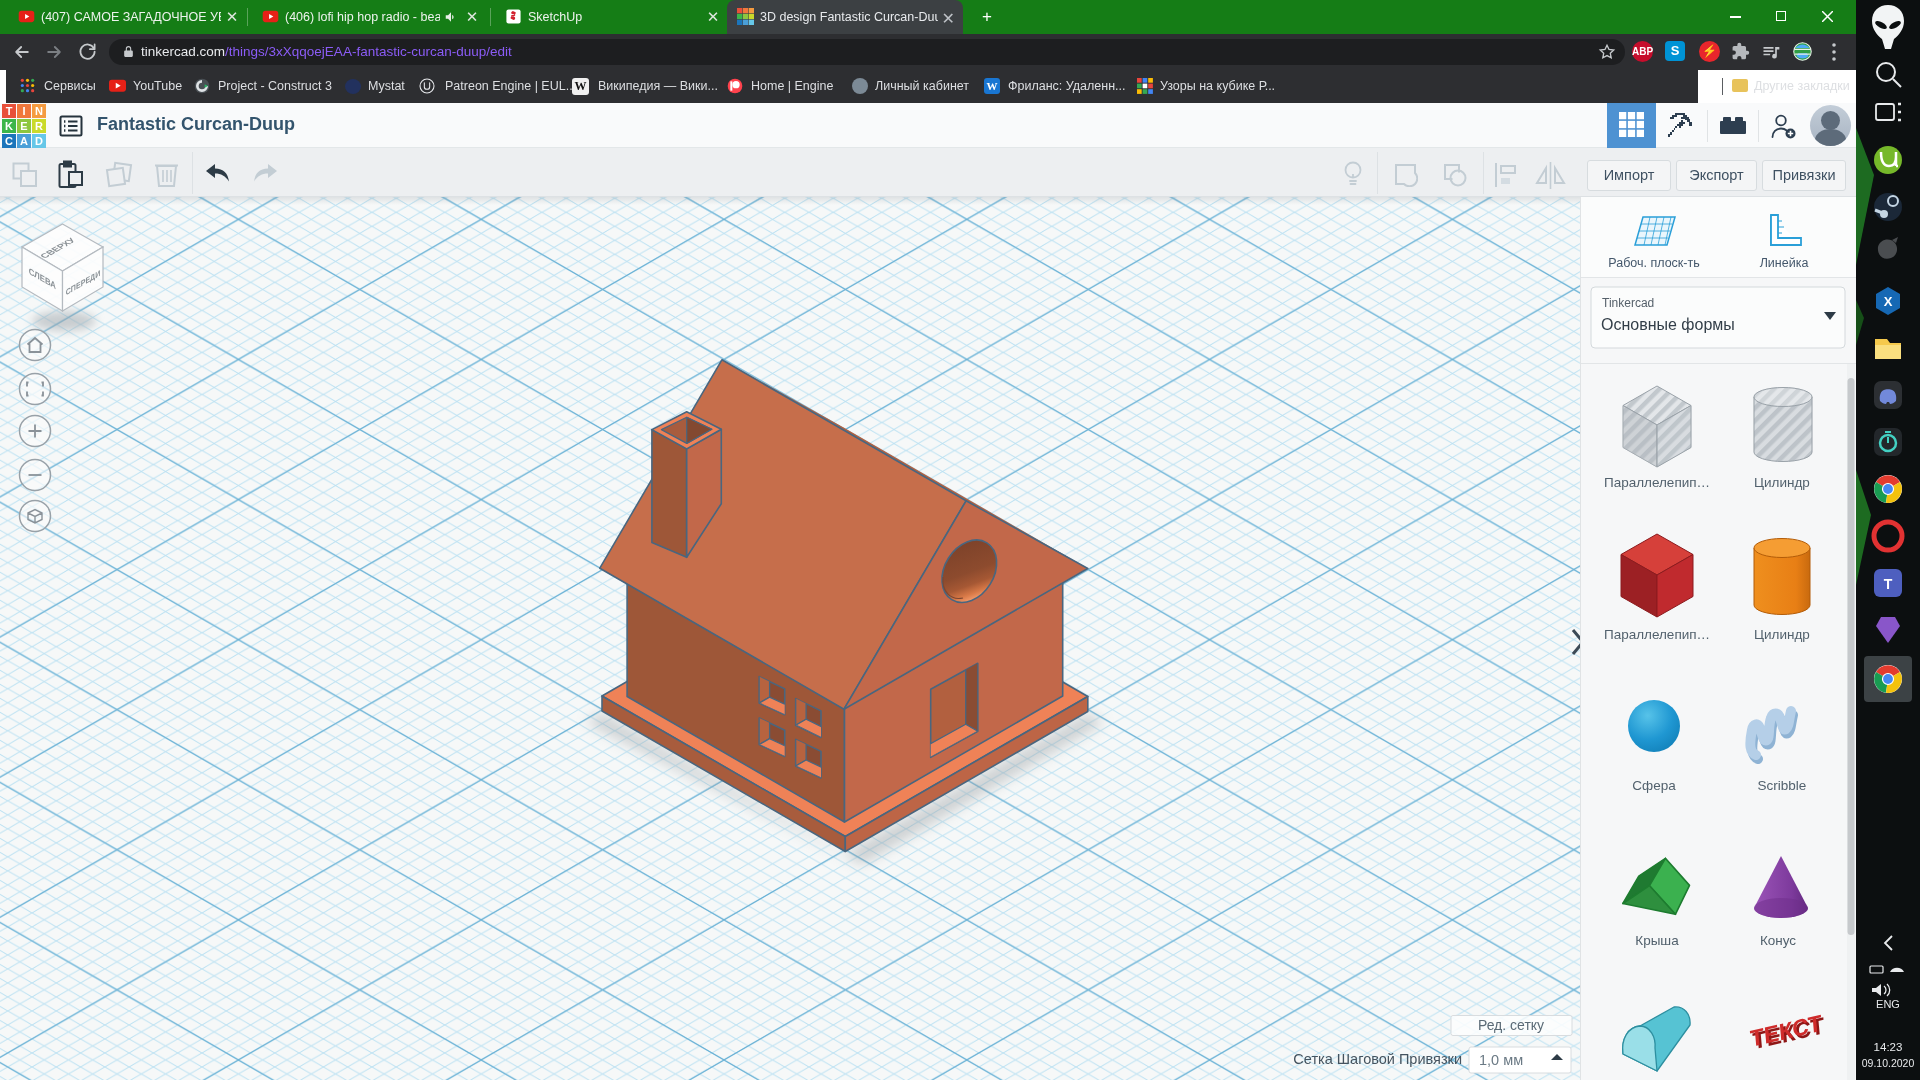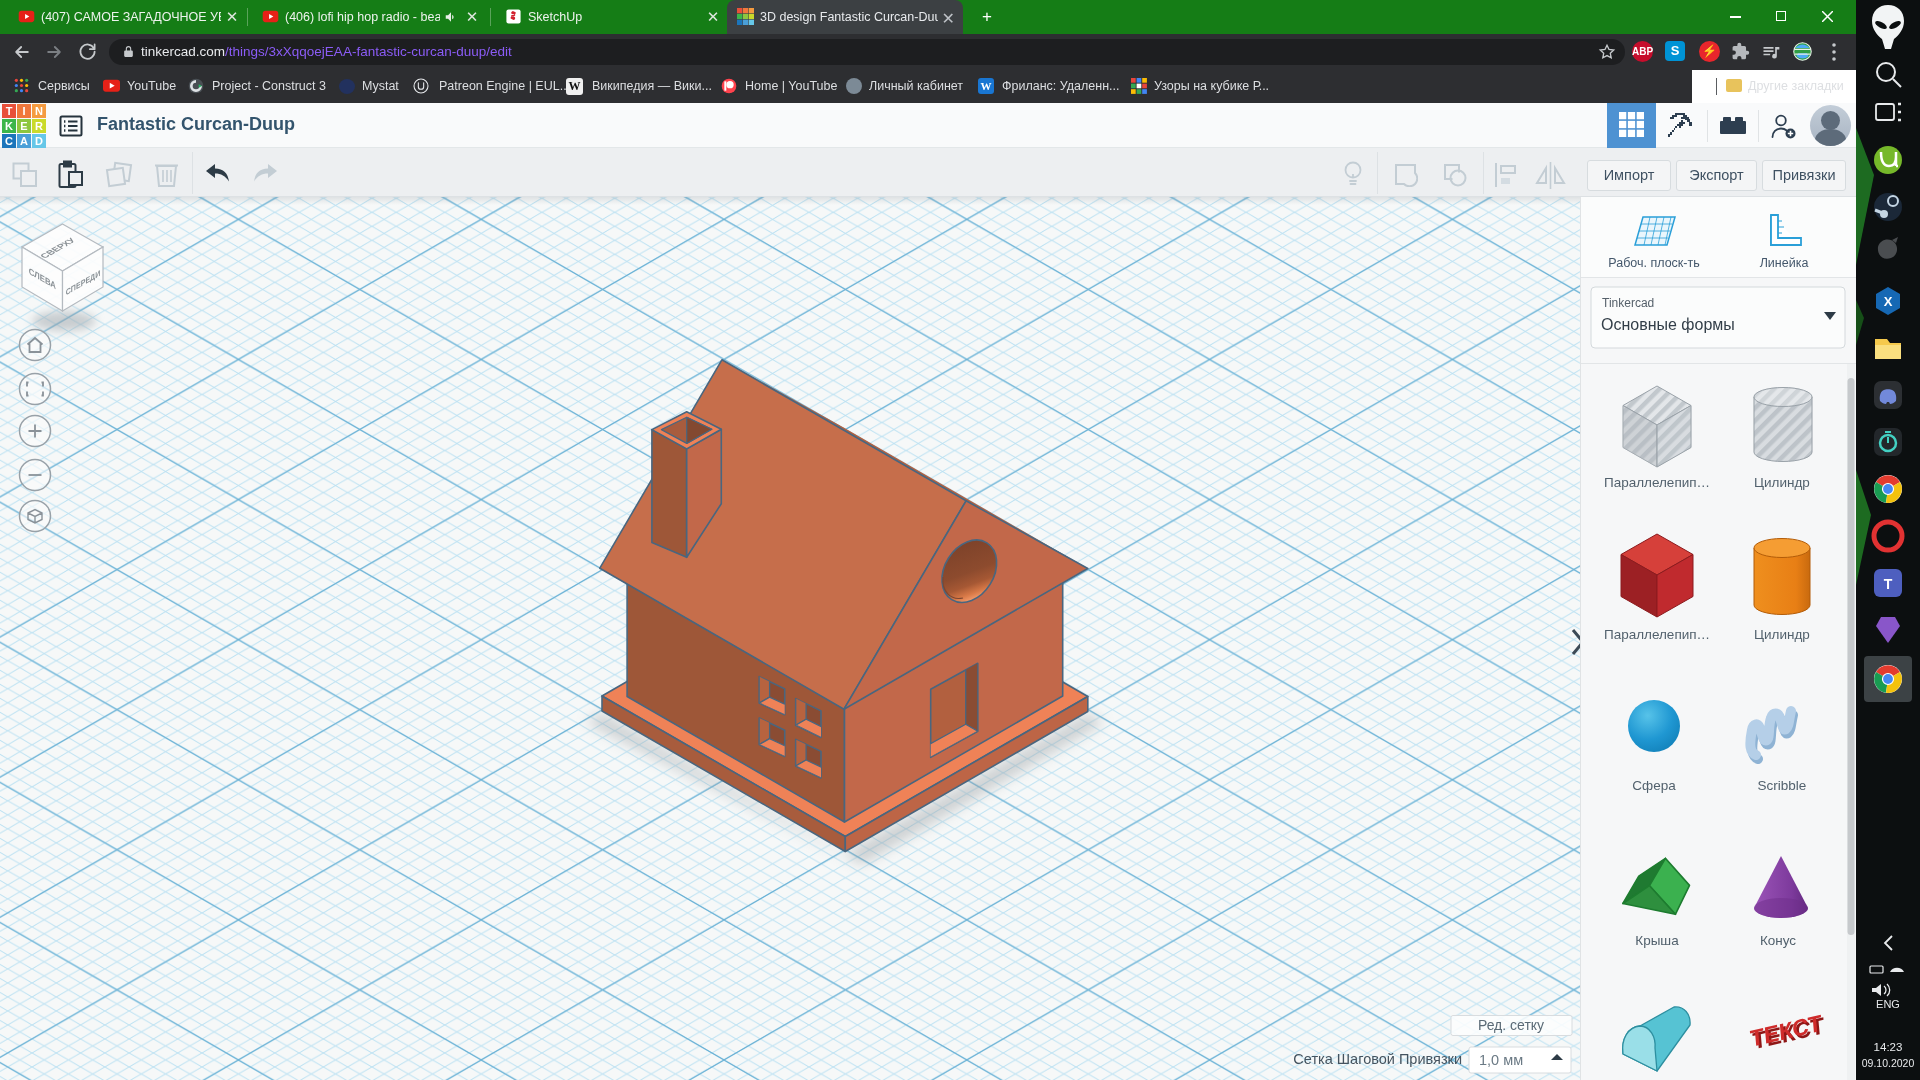--- a/index.html
+++ b/index.html
@@ -9,21 +9,21 @@
 #tabbar { position:absolute; left:0; top:0; width:1856px; height:34px; background:#157d16; }
 .tab { position:absolute; top:0; height:34px; color:#eef3ee; font-size:12.5px; }
 .tab .ttl { position:absolute; left:33px; top:10px; white-space:nowrap; overflow:hidden; }
 .tab .fav { position:absolute; left:10px; top:8px; width:17px; height:17px; }
 .tab .x { position:absolute; right:8px; top:9px; width:16px; height:16px; color:#dfe7df; font-size:15px; line-height:16px; text-align:center; }
 .tabsep { position:absolute; top:8px; width:1px; height:18px; background:#5aa35a; }
 #activetab { position:absolute; left:727px; top:0; width:236px; height:34px; background:#3c4043; border-radius:8px 8px 0 0; color:#e8eaed; }
 #toolbar { position:absolute; left:0; top:34px; width:1856px; height:36px; background:#2d2e31; }
 .navic { position:absolute; top:6px; color:#c6c9cc; font-size:17px; }
 #omni { position:absolute; left:109px; top:5px; width:1516px; height:26px; background:#1d1e20; border-radius:13px; color:#e8eaed; font-size:13.5px; line-height:25px; }
-#bkbar { position:absolute; left:0; top:70px; width:1692px; height:33px; background:#2d2e31; }
+#bkbar { position:absolute; left:6px; top:70px; width:1692px; height:33px; background:#2d2e31; }
 .bm { position:absolute; top:8px; height:17px; color:#dddfe2; font-size:12.5px; line-height:17px; white-space:nowrap; }
 
 #tkhead { position:absolute; left:0; top:103px; width:1856px; height:45px; background:#f9fafb; border-bottom:1px solid #e3e7e9; }
 #tklogo { position:absolute; left:2px; top:1px; width:44px; height:44px; }
 #tktitle { position:absolute; left:97px; top:11px; color:#33546d; font-size:18px; font-weight:bold; }
 #tktool { position:absolute; left:0; top:148px; width:1856px; height:49px; background:#edeff1; border-bottom:1px solid #dde1e4; }
 .tbtn { position:absolute; top:12px; height:31px; background:#f4f5f6; border:1px solid #d7dcdf; border-radius:3px; color:#3f5162; font-size:14.5px; text-align:center; }
 
 #canvas { position:absolute; left:0; top:197px; width:1580px; height:883px; background:#f6f8f8; overflow:hidden; }
 
@@ -163,21 +163,21 @@
         <path d="M8 7v6a4 4 0 0 0 8 0V7" stroke-linecap="round"></path>
       </svg>
     <div class="bm" style="left:439px;">Patreon Engine | EUL...</div>
     <div style="position:absolute;left:566px;top:8px;width:17px;height:17px;border-radius:3px;background:#f0f0f0;color:#111;font-size:12px;font-weight:bold;text-align:center;line-height:16px;font-family:'Liberation Serif',serif;">W</div>
     <div class="bm" style="left:592px;">Википедия — Вики...</div>
     <svg style="position:absolute;left:721px;top:8px;width:16px;height:16px;" viewBox="0 0 24 24">
         <circle cx="12" cy="12" r="11" fill="#ff424d"></circle>
         <circle cx="13.5" cy="10" r="5.5" fill="#fff"></circle>
         <rect x="5" y="5" width="3" height="14" fill="#fff"></rect>
       </svg>
-    <div class="bm" style="left:745px;">Home | YouTube</div>
+    <div class="bm" style="left:745px;">Home | Engine</div>
     <div style="position:absolute;left:846px;top:8px;width:16px;height:16px;border-radius:50%;background:#7c8a96;"></div>
     <div class="bm" style="left:869px;">Личный кабинет</div>
     <div style="position:absolute;left:978px;top:8px;width:16px;height:16px;border-radius:3px;background:#1976d2;color:#fff;font-size:11px;font-weight:bold;text-align:center;line-height:16px;font-family:'Liberation Serif',serif;">W</div>
     <div class="bm" style="left:1002px;">Фриланс: Удаленн...</div>
     <svg style="position:absolute;left:1131px;top:8px;width:16px;height:16px;" viewBox="0 0 16 16">
         <g>
           <rect x="0" y="0" width="4.7" height="4.7" fill="#e8453c"></rect>
           <rect x="5.6" y="0" width="4.7" height="4.7" fill="#4285f4"></rect>
           <rect x="11.2" y="0" width="4.7" height="4.7" fill="#fbbc05"></rect>
           <rect x="0" y="5.6" width="4.7" height="4.7" fill="#34a853"></rect>

